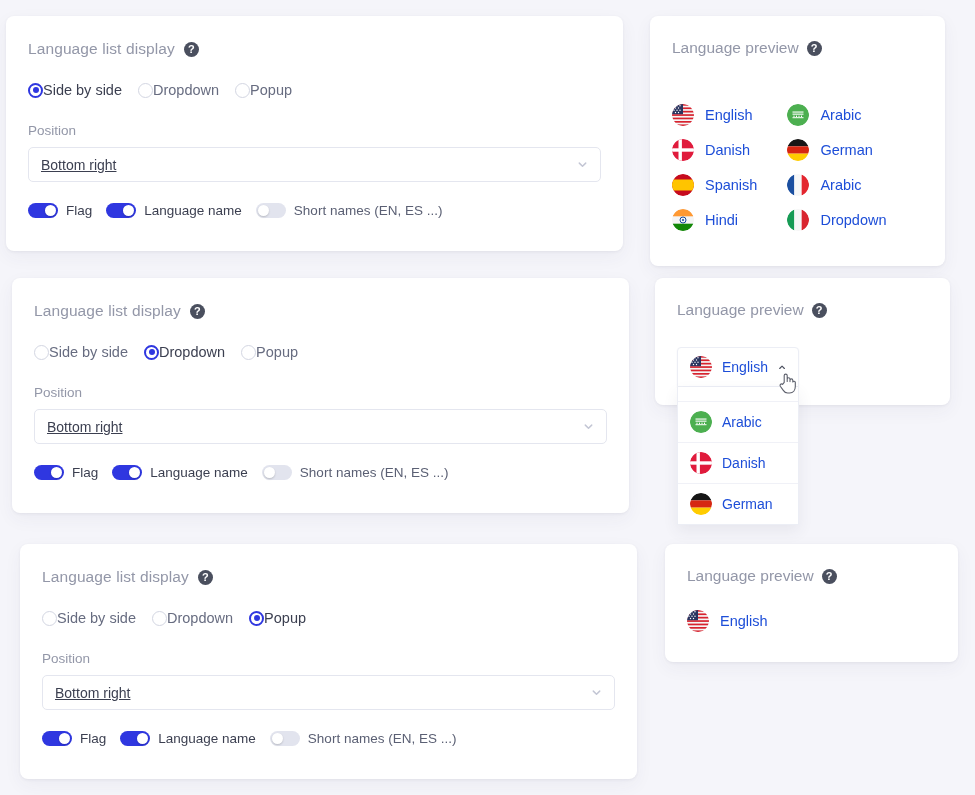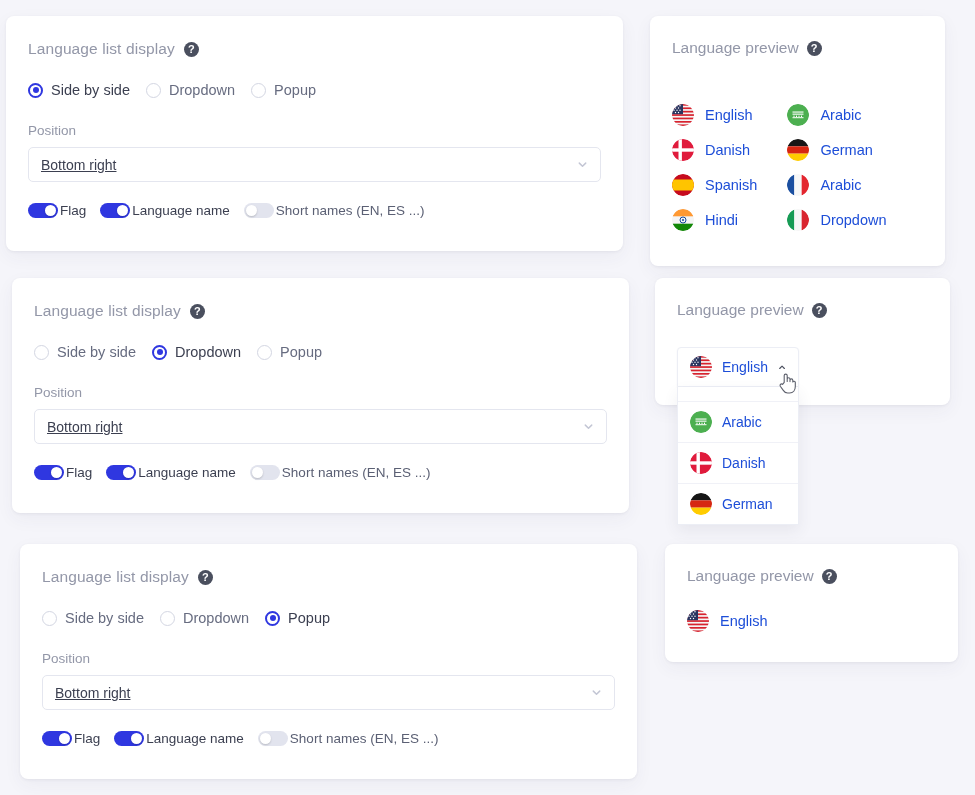--- a/index.html
+++ b/index.html
@@ -26,21 +26,21 @@
   }
   .help-icon {
     width: 15px; height: 15px; border-radius: 50%;
     background: #4a4f5e; color: #fff;
     font-size: 11px; line-height: 15px; text-align: center;
     font-weight: 700; font-family: "Liberation Sans", sans-serif;
     flex: 0 0 auto; cursor: pointer;
   }
 
   .radio-row { display: flex; align-items: center; gap: 16px; }
-  .radio-opt { display: flex; align-items: center; gap: 8px; cursor: pointer; }
+  .radio-opt { display: flex; align-items: center; gap: 0; cursor: pointer; }
   .radio-mark {
     width: 15px; height: 15px; border-radius: 50%;
     border: 1.5px solid #d3d6e2; background: #fff;
     flex: 0 0 auto; position: relative;
   }
   .radio-opt.on .radio-mark {
     border-color: #2f37e0; border-width: 2px;
   }
   .radio-opt.on .radio-mark::after {
     content: ""; position: absolute; inset: 2.5px;
@@ -56,21 +56,21 @@
     height: 35px; padding: 0 12px;
     border: 1px solid #e4e6ef; border-radius: 5px;
     background: #fff; cursor: pointer;
   }
   .select-value { font-size: 14px; color: #3b3f50; text-decoration: underline; }
   .chev { width: 11px; height: 11px; flex: 0 0 auto; }
   .chev path { stroke: #c3c6d4; stroke-width: 1.6; fill: none;
                stroke-linecap: round; stroke-linejoin: round; }
 
   .toggle-row { display: flex; align-items: center; gap: 14px; flex-wrap: nowrap; }
-  .toggle-opt { display: flex; align-items: flex-start; gap: 2px; cursor: pointer; }
+  .toggle-opt { display: flex; align-items: flex-start; gap: 8px; cursor: pointer; }
   .switch {
     width: 30px; height: 15px; border-radius: 9px;
     background: #e2e4ee; position: relative; flex: 0 0 auto;
     transition: background .15s;
   }
   .switch::after {
     content: ""; position: absolute; top: 2px; left: 2px;
     width: 11px; height: 11px; border-radius: 50%; background: #fff;
     box-shadow: 0 1px 2px rgba(0,0,0,.18);
   }

